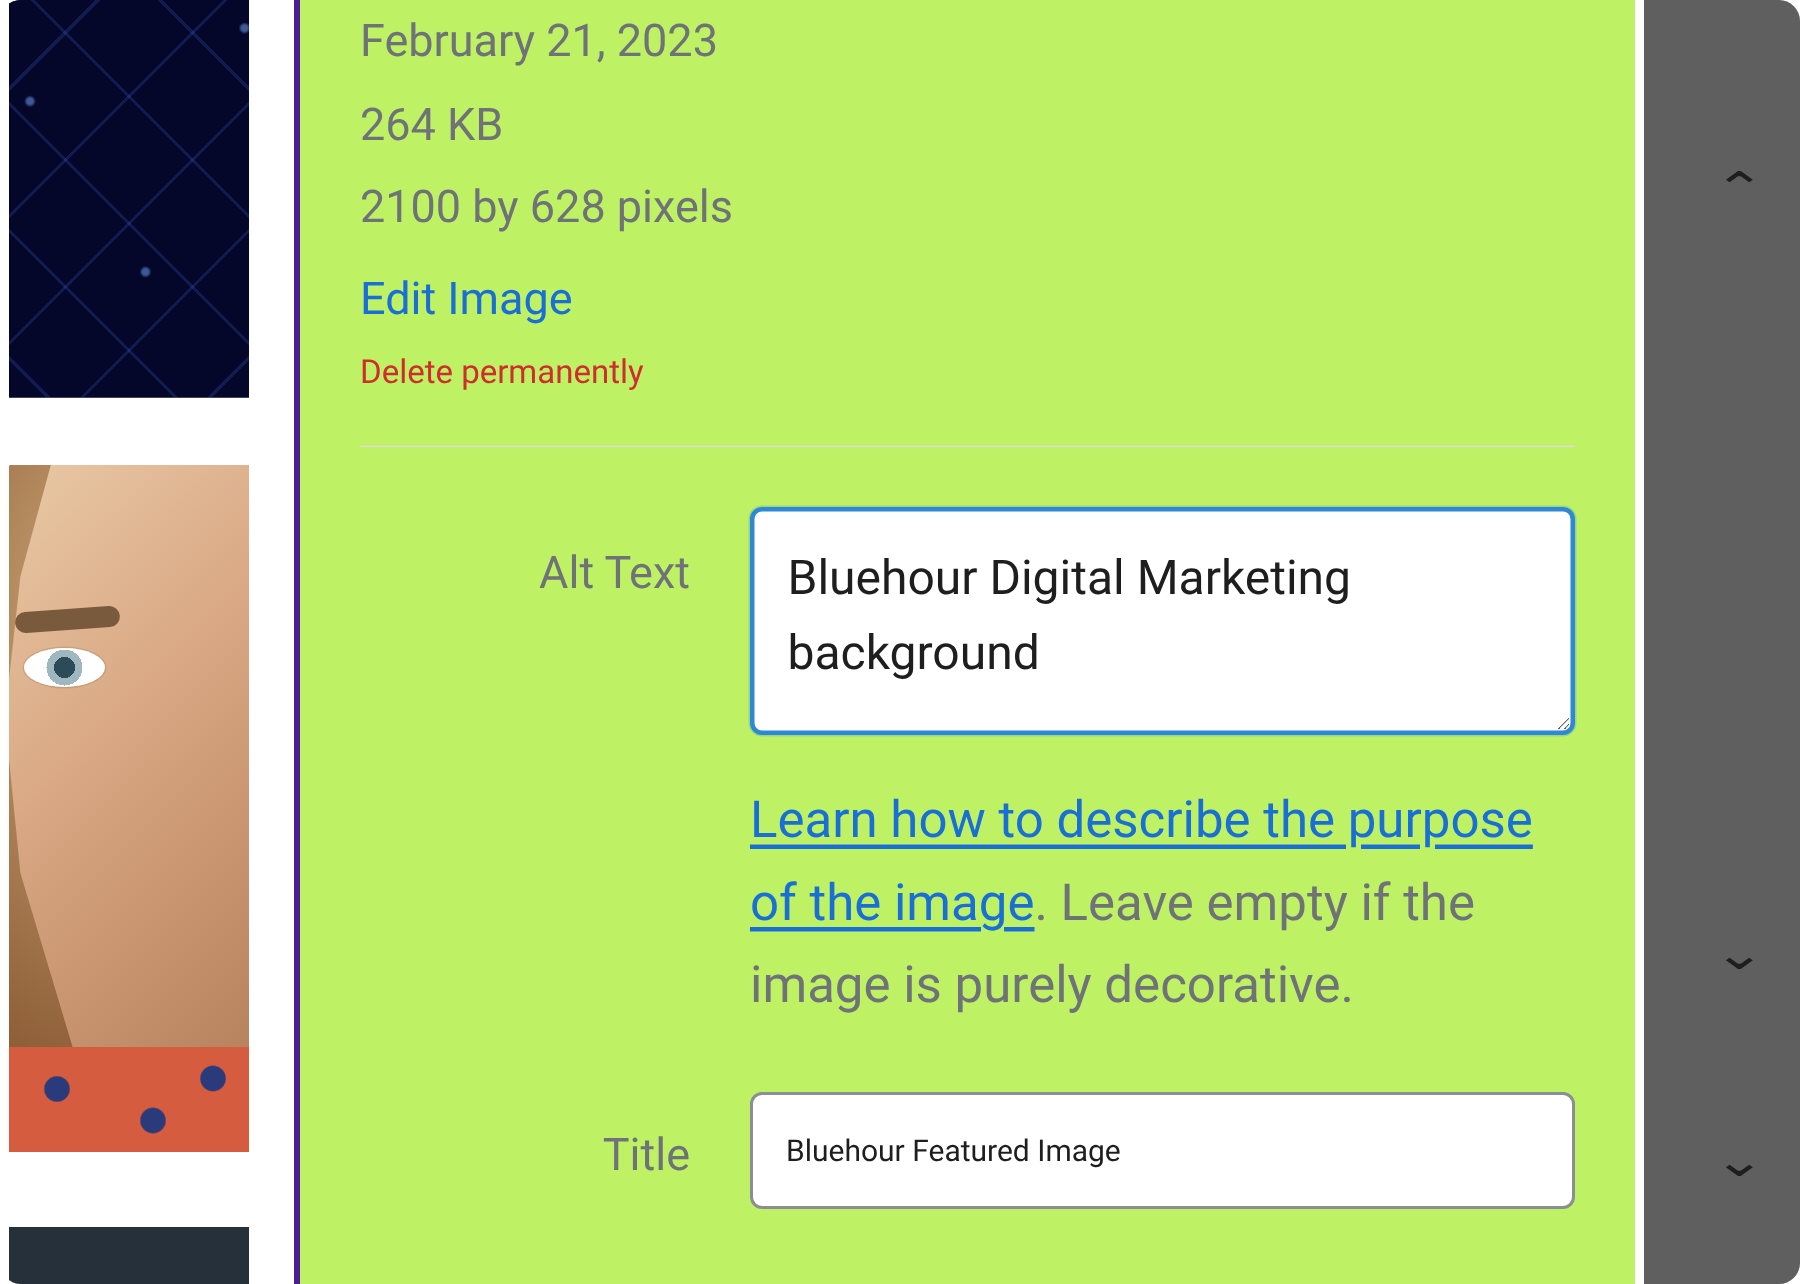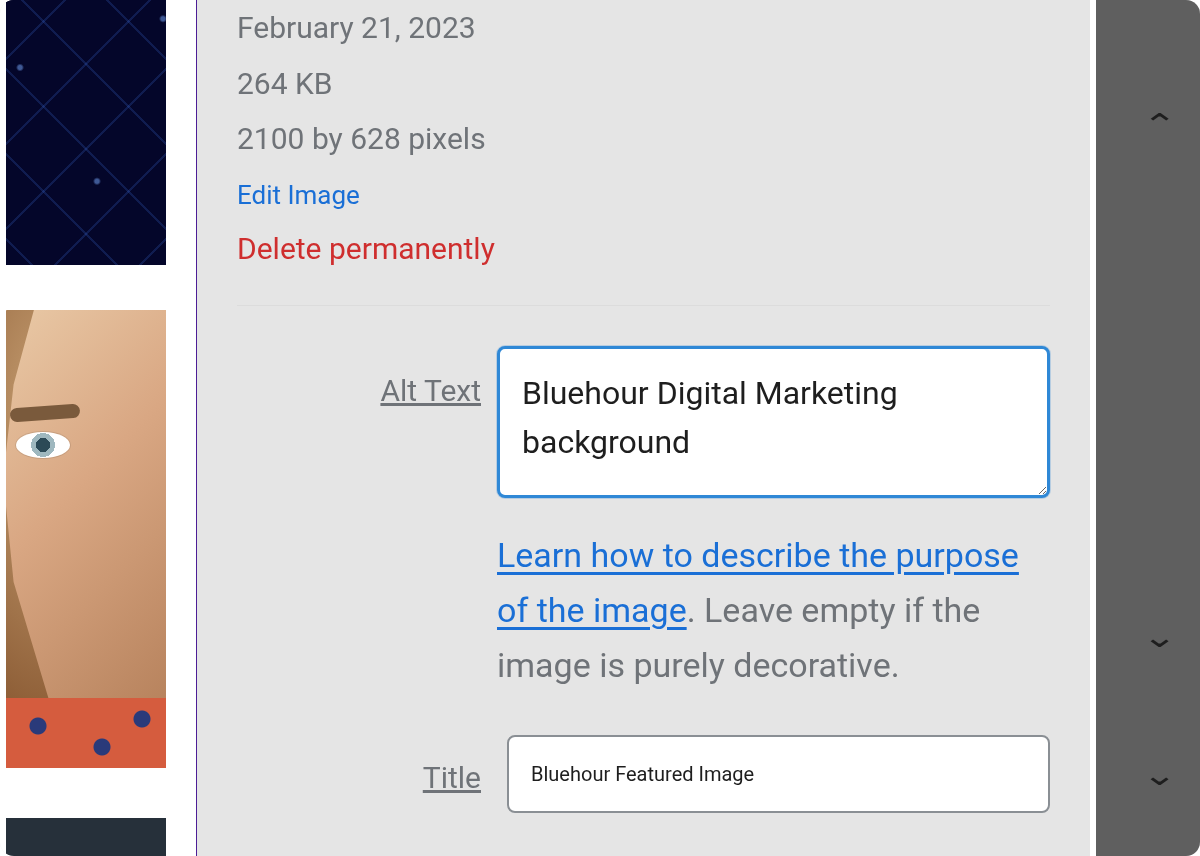--- a/index.html
+++ b/index.html
@@ -109,46 +109,46 @@
       background: #26303a;
     }
 
     
     .panel {
       position: absolute;
       top: 0;
       left: 196px;
       right: 110px;
       bottom: 0;
-      border-left: 1px solid #4c1d95;
-      background: #e5e5e5;
+      border-left: 4px solid #4c1d95;
+      background: #bef264;
     }
 
     .meta {
       padding: 0 40px 0 40px;
     }
     .meta-line {
       font-size: 30px;
       line-height: 1.85;
       color: #6f7378;
     }
     .meta-links {
       margin-top: 4px;
     }
     .link-blue {
       display: block;
-      font-size: 26px;
+      font-size: 30px;
       line-height: 1.9;
       color: #1a6fd6;
       cursor: pointer;
       width: fit-content;
     }
     .link-red {
       display: block;
-      font-size: 30px;
+      font-size: 22px;
       line-height: 1.9;
       color: #cf2e2e;
       cursor: pointer;
       width: fit-content;
     }
 
     .divider {
       margin: 28px 40px 0 40px;
       height: 1px;
       background: #dcdcdc;
@@ -158,26 +158,25 @@
       padding: 40px 40px 0 40px;
     }
     .field-row {
       display: flex;
       align-items: flex-start;
       margin-bottom: 10px;
     }
     .field-label {
       width: 260px;
       text-align: right;
-      padding-right: 16px;
+      padding-right: 40px;
       font-size: 30px;
       line-height: 1.4;
       color: #6f7378;
       padding-top: 24px;
-      text-decoration: underline;
     }
     .field-control {
       flex: 1;
       min-width: 0;
     }
     textarea.alt-text {
       width: 100%;
       height: 152px;
       resize: both;
       border: 3px solid #2f88d6;
@@ -208,21 +207,21 @@
       width: 100%;
       height: 78px;
       border: 2px solid #8a8f94;
       border-radius: 8px;
       padding: 0 22px;
       font-size: 20px;
       font-family: inherit;
       color: #1e1e1e;
       outline: none;
     }
-    .title-row { margin-top: 42px; gap: 10px; }
+    .title-row { margin-top: 42px; }
     .title-row .field-label { padding-top: 22px; }
   </style>
 </head>
 <body>
 
 <div class="outer-frame">
 
   <div class="right-white-strip"></div>
   <div class="right-dark">
     <span class="right-chevron" style="top:108px; transform: scaleX(1.4) rotate(180deg);">⌄</span>

